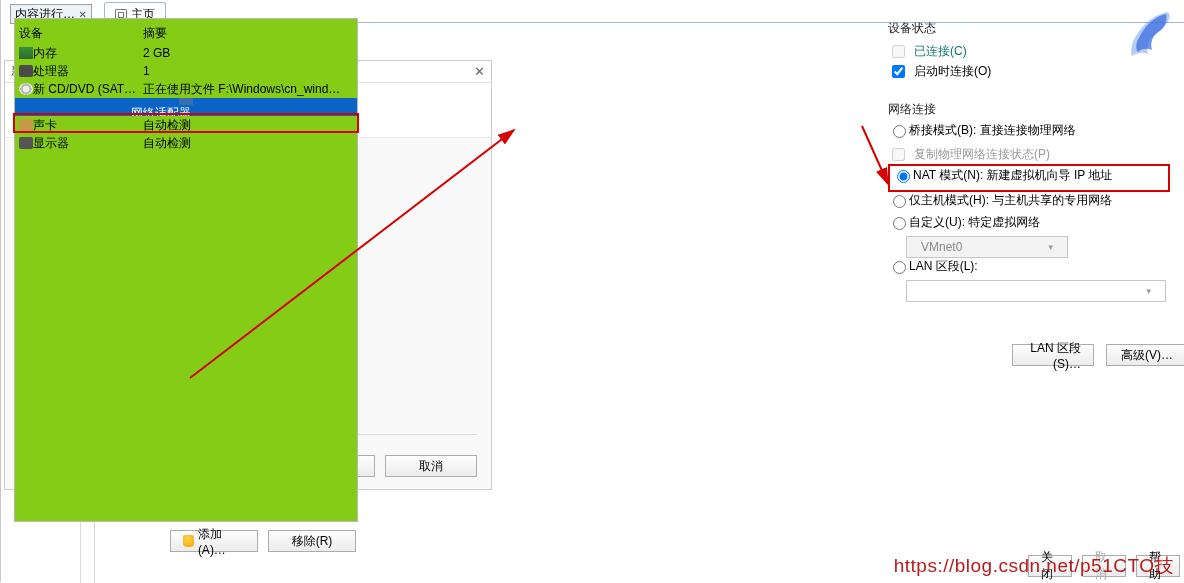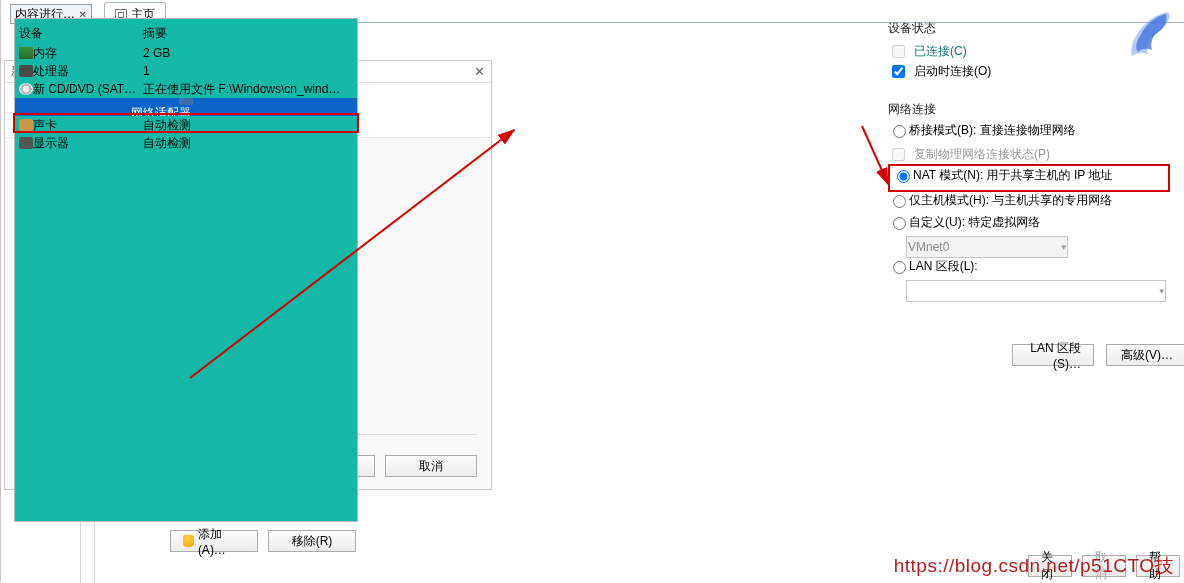--- a/index.html
+++ b/index.html
@@ -32,21 +32,21 @@
   .wizard .intro { margin-bottom: 10px; }
   .wizard .kv { display: grid; grid-template-columns: 98px 1fr; row-gap: 4px; margin: 0 6px; }
   .wizard .gap { height: 10px; grid-column: 1 / -1; }
   .wizard .btn-cust-wrap { margin: 20px 0 0 2px; border: 2px solid #d60000; padding: 4px; display: inline-block; }
   .wizard .btnrow { position: absolute; right: 14px; bottom: 12px; display: flex; gap: 10px; }
   .wizard .btnrow .btn { width: 92px; }
   .wizard hr.sep { border: none; border-top: 1px solid #ddd; margin: 0 0 12px; position:absolute; left:14px; right:14px; bottom:42px; }
 
   
   .hw { left: 502px; top: 0; width: 682px; height: 582px; border-left:1px solid #c8c8c8; }
-  .hw .inner { position:absolute; left:14px; top:18px; width:344px; height:504px; border:1px solid #b8b8b8; background:#14b8a6; }
+  .hw .inner { position:absolute; left:14px; top:18px; width:344px; height:504px; border:1px solid #b8b8b8; background:#84cc16; }
   .hw .cols { display:flex; padding:6px 4px 2px; border-bottom:0; font-size:12px; color:#000; }
   .hw .cols .c1 { width:124px; }
   .hw .cols .c2 { flex:1; }
   .hw .list { }
   .hw .row { display:flex; align-items:center; height:18px; padding:0 4px; }
   .hw .row .ic { width:14px; height:12px; display:inline-block; }
   .hw .row .nm { width:110px; white-space:nowrap; overflow:hidden; text-overflow:ellipsis; }
   .hw .row .sm { flex:1; white-space:nowrap; overflow:hidden; text-overflow:ellipsis; }
   .hw .row.sel { background:#0a63c6; color:#fff;flex-direction:column; }
   .hw .sel-outline { position:absolute; left:13px; top:113px; width:346px; height:20px; border:2px solid #d60000; pointer-events:none; }
@@ -57,21 +57,21 @@
   
   .rset { position:absolute; left:884px; top:18px; width:286px; }
   .grp-title { font-size:12px; color:#222; margin-bottom:4px; }
   .grp-box { margin-bottom:18px; padding:2px 0 0 4px; }
   .chk { display:flex; align-items:center; gap:6px; height:20px; }
   .chk input { width:13px; height:13px; }
   .radio-row { display:flex; align-items:flex-start; height:22px; }
   .radio-row input[type=radio] { width:13px; height:13px; }
   .radio-row.indent { padding-left:18px; }
   .sel-box { border:2px solid #d60000; padding:1px 2px; }
-  .dropdown { width:162px; height:22px; border:1px solid #c6c6c6; background:#f3f3f3; color:#8a8a8a; display:flex; align-items:center; padding:0 1px; justify-content:space-between; }
+  .dropdown { width:162px; height:22px; border:1px solid #c6c6c6; background:#f3f3f3; color:#8a8a8a; display:flex; align-items:center; padding:0 14px; justify-content:space-between; }
   .dropdown .b { font-size:9px; color:#999; }
   .right-btns { position:absolute; left:1012px; top:344px; display:flex; gap:12px; }
   .right-btns .btn { width:82px;text-align:right; }
 
   
   .global-btns { position:absolute; left:1028px; top:555px; display:flex; gap:10px; }
   .global-btns .btn { width:44px; }
 
   
   .bird { position:absolute; right:4px; top:2px; width:64px; height:64px; }
@@ -218,21 +218,21 @@
         <span>桥接模式(B): 直接连接物理网络</span>
       </label>
       <label class="chk indent" style="color:#9a9a9a">
         <input type="checkbox" disabled="" style="">
         <span>复制物理网络连接状态(P)</span>
       </label>
 
       <div class="sel-box">
         <label class="radio-row">
           <input type="radio" name="netm" checked="" style="">
-          <span>NAT 模式(N): 用于共享主机的 IP 地址</span>
+          <span>NAT 模式(N): 新建虚拟机向导 IP 地址</span>
         </label>
       </div>
 
       <label class="radio-row">
         <input type="radio" name="netm" style="">
         <span>仅主机模式(H): 与主机共享的专用网络</span>
       </label>
       <label class="radio-row">
         <input type="radio" name="netm" style="">
         <span>自定义(U): 特定虚拟网络</span>

